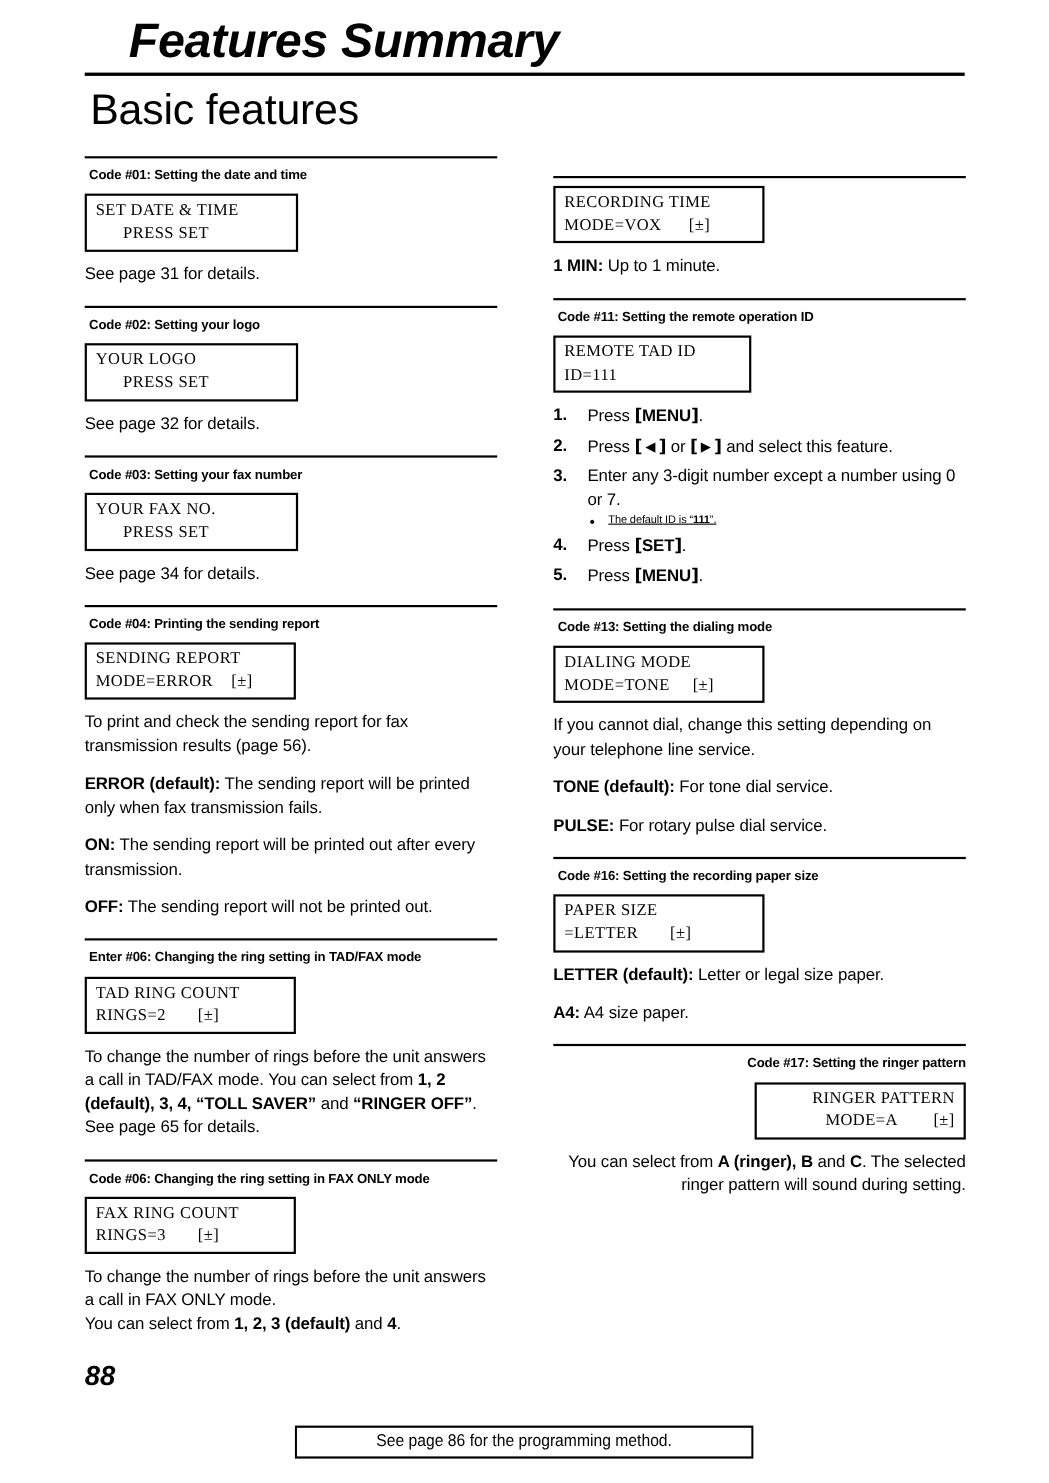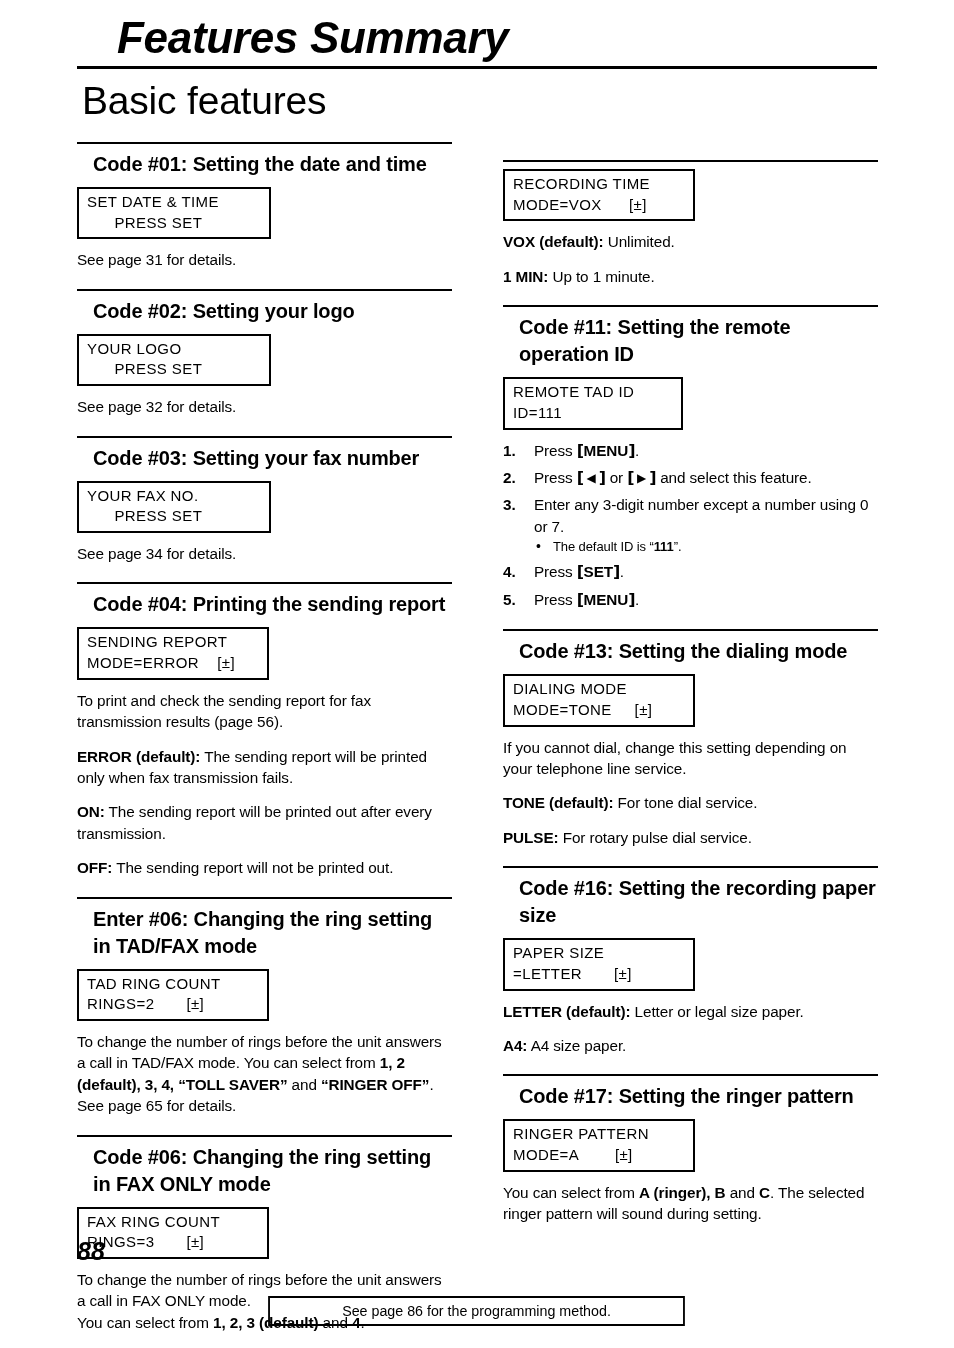--- a/index.html
+++ b/index.html
@@ -67,33 +67,33 @@
   .block { position: relative; }
 
   .rule {
     height: 2px;
     background: #000;
     width: 100%;
     margin: 0 0 7px 0;
   }
 
   .code-head {
-    font-size: 20px;
+    font-size: 12px;
     font-weight: bold;
     line-height: 1.35;
     letter-spacing: -0.15px;
-    margin: 0 0 9px 16px;
+    margin: 0 0 9px 4px;
   }
 
   
   .lcd {
     border: 2px solid #000;
     display: inline-block;
     padding: 3px 8px 4px 8px;
-    font-family: Liberation Sans, sans-serif;
+    font-family: Liberation Serif, serif;
     font-size: 15px;
     line-height: 1.38;
     white-space: pre;
     letter-spacing: 0.4px;
     margin: 0 0 10px 0;
     box-sizing: border-box;
   }
   .lcd.w-sm  { width: 194px; }
   .lcd.w-md  { width: 192px; }
   .lcd.w-lg  { width: 180px; }
@@ -130,22 +130,23 @@
     width: 24px;
   }
   ul.bullets {
     list-style: none;
     margin: 1px 0 0 0;
     padding: 0;
   }
   ul.bullets > li {
     position: relative;
     padding-left: 19px;
-    font-size: 13px;
+    font-size: 10px;
     line-height: 1.40;
+    text-decoration: underline;
   }
   ul.bullets > li::before {
     content: "\2022";
     position: absolute;
     left: 2px;
     top: -1px;
     font-size: 14px;
   }
 
   
@@ -211,36 +212,36 @@
       PRESS SET</div><p class="para">See page 34 for details.</p></div>
       <div class="block" style="margin-top: 18px;"><div class="rule"></div><div class="code-head">Code #04: Printing the sending report</div><div class="lcd w-md">SENDING REPORT
 MODE=ERROR    [±]</div><p class="para">To print and check the sending report for fax transmission results (page 56).</p><p class="para"><b>ERROR (default):</b> The sending report will be printed only when fax transmission fails.</p><p class="para"><b>ON:</b> The sending report will be printed out after every transmission.</p><p class="para"><b>OFF:</b> The sending report will not be printed out.</p></div>
       <div class="block" style="margin-top: 18px;"><div class="rule"></div><div class="code-head">Enter #06: Changing the ring setting in TAD/FAX mode</div><div class="lcd w-md">TAD RING COUNT
 RINGS=2       [±]</div><p class="para">To change the number of rings before the unit answers a call in TAD/FAX mode. You can select from <b>1, 2 (default), 3, 4, “TOLL SAVER”</b> and <b>“RINGER OFF”</b>. See page 65 for details.</p></div>
       <div class="block" style="margin-top: 18px;"><div class="rule"></div><div class="code-head">Code #06: Changing the ring setting in FAX ONLY mode</div><div class="lcd w-md">FAX RING COUNT
 RINGS=3       [±]</div><p class="para">To change the number of rings before the unit answers a call in FAX ONLY mode.<br>You can select from <b>1, 2, 3 (default)</b> and <b>4</b>.</p></div>
     </div>
   <div class="col col-right">
       <div class="block" style="margin-top: 18px;"><div class="rule"></div><div class="lcd w-md">RECORDING TIME
-MODE=VOX      [±]</div><p class="para"><b>VOX (default):</b> Unlimited.</p><p class="para"><b>1 MIN:</b> Up to 1 minute.</p></div>
+MODE=VOX      [±]</div><p class="para"><b>1 MIN:</b> Up to 1 minute.</p></div>
       <div class="block" style="margin-top: 18px;"><div class="rule"></div><div class="code-head">Code #11: Setting the remote operation ID</div><div class="lcd w-lg">REMOTE TAD ID
 ID=111</div><ol class="steps">
           <li><span class="num">1.</span>Press <span class="key"><span class="brk">[</span>MENU<span class="brk">]</span></span>.</li>
           <li><span class="num">2.</span>Press <span class="key"><span class="brk">[</span><span class="arrow">◀</span><span class="brk">]</span></span> or <span class="key"><span class="brk">[</span><span class="arrow">▶</span><span class="brk">]</span></span> and select this feature.</li>
           <li><span class="num">3.</span>Enter any 3-digit number except a number using 0 or 7.<ul class="bullets">
               <li>The default ID is “<b>111</b>”.</li>
             </ul></li>
           <li><span class="num">4.</span>Press <span class="key"><span class="brk">[</span>SET<span class="brk">]</span></span>.</li>
           <li><span class="num">5.</span>Press <span class="key"><span class="brk">[</span>MENU<span class="brk">]</span></span>.</li>
         </ol></div>
       <div class="block" style="margin-top: 18px;"><div class="rule"></div><div class="code-head">Code #13: Setting the dialing mode</div><div class="lcd w-md">DIALING MODE
 MODE=TONE     [±]</div><p class="para">If you cannot dial, change this setting depending on your telephone line service.</p><p class="para"><b>TONE (default):</b> For tone dial service.</p><p class="para"><b>PULSE:</b> For rotary pulse dial service.</p></div>
       <div class="block" style="margin-top: 18px;"><div class="rule"></div><div class="code-head">Code #16: Setting the recording paper size</div><div class="lcd w-md">PAPER SIZE
 =LETTER       [±]</div><p class="para"><b>LETTER (default):</b> Letter or legal size paper.</p><p class="para"><b>A4:</b> A4 size paper.</p></div>
-      <div class="block" style="margin-top: 18px;"><div class="rule"></div><div class="code-head">Code #17: Setting the ringer pattern</div><div class="lcd w-md">RINGER PATTERN
+      <div class="block" style="margin-top: 18px; text-align: right;"><div class="rule"></div><div class="code-head">Code #17: Setting the ringer pattern</div><div class="lcd w-md">RINGER PATTERN
 MODE=A        [±]</div><p class="para">You can select from <b>A (ringer), B</b> and <b>C</b>. The selected ringer pattern will sound during setting.</p></div>
     </div>
 
   <div class="page-number">88</div>
   <div class="footer-note">
     <span>See page 86 for the programming method.</span>
   </div>
 
 </div>
 

